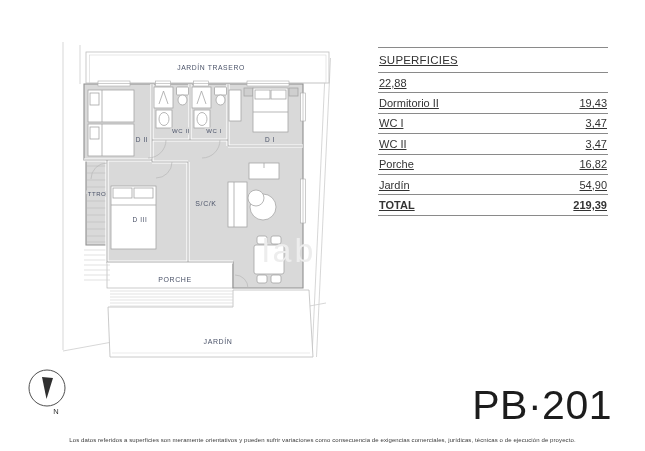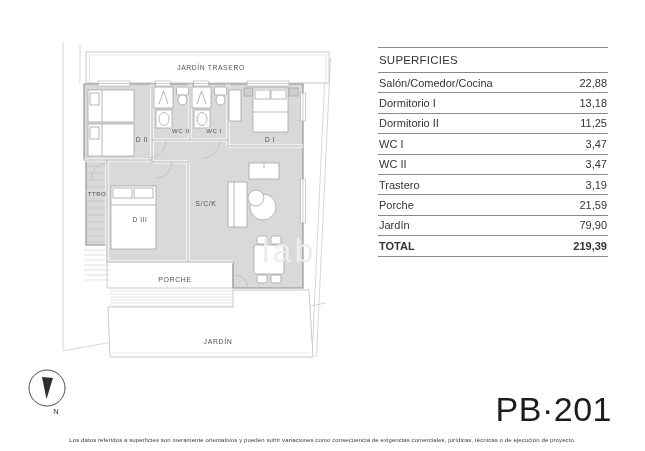--- a/index.html
+++ b/index.html
@@ -3,38 +3,37 @@
 <meta charset="utf-8">
 <style>
   html,body{margin:0;padding:0;background:#ffffff;}
   .sheet{
     position:relative;width:645px;height:451px;background:#ffffff;
     font-family:"Liberation Sans",sans-serif;overflow:hidden;
   }
   .plan-svg{position:absolute;left:0;top:0;}
   
   .surfaces{
-    position:absolute;left:378px;top:47px;width:230px;color:#333333;
+    position:absolute;left:378px;top:47px;width:230px;color:#333333;text-decoration:underline;
   }
   .t-title{
     height:24px;line-height:25px;border-top:1px solid #8a8a8a;border-bottom:1px solid #8a8a8a;
     font-size:11.5px;padding:0 1px;letter-spacing:.2px;
   }
   .t-row{
     display:flex;justify-content:space-between;align-items:center;
     height:19.4px;border-bottom:1px solid #8a8a8a;font-size:11px;padding:0 1px;
   }
   .t-row .t-label{white-space:nowrap;}
   .t-row .t-value{white-space:nowrap;}
   .t-row.total{font-weight:bold;}
   
   .plan-code{
-    position:absolute;right:33px;top:382px;font-size:34px;color:#1c1c1c;
+    position:absolute;right:33px;top:382px;font-size:41px;color:#1c1c1c;
     letter-spacing:.5px;
-    margin-top:8px;
   }
   
   .disclaimer{
     position:absolute;left:0;right:0;top:437px;text-align:center;
     font-size:6px;color:#3a3a3a;letter-spacing:.1px;
   }
   
   .room-label{
     font-family:"Liberation Sans",sans-serif;
     letter-spacing:.6px;
@@ -212,50 +211,41 @@
       <circle cx="47" cy="388" r="18" fill="none" stroke="#4f4f4f" stroke-width="1"></circle>
       <polygon points="42,377 53,378 46.5,399" fill="#2f2f2f"></polygon>
       <text x="56" y="414" font-size="7.5" fill="#333333" text-anchor="middle" font-family="Liberation Sans, sans-serif">N</text>
     </g>
   </svg>
 
   <div class="surfaces">
     <div class="t-title">SUPERFICIES</div>
 
     <div class="t-row">
-      <span class="t-label">Salón/Comedor/Cocina</span>
       <span class="t-value">22,88</span>
     </div>
     <div class="t-row">
-      <span class="t-label">Dormitorio I</span>
-      <span class="t-value">13,18</span>
-    </div>
-    <div class="t-row">
       <span class="t-label">Dormitorio II</span>
-      <span class="t-value">11,25</span>
+      <span class="t-value">19,43</span>
     </div>
     <div class="t-row">
       <span class="t-label">WC I</span>
       <span class="t-value">3,47</span>
     </div>
     <div class="t-row">
       <span class="t-label">WC II</span>
       <span class="t-value">3,47</span>
     </div>
     <div class="t-row">
-      <span class="t-label">Trastero</span>
-      <span class="t-value">3,19</span>
-    </div>
-    <div class="t-row">
       <span class="t-label">Porche</span>
-      <span class="t-value">21,59</span>
+      <span class="t-value">16,82</span>
     </div>
     <div class="t-row">
       <span class="t-label">Jardín</span>
-      <span class="t-value">79,90</span>
+      <span class="t-value">54,90</span>
     </div>
     <div class="t-row total">
       <span class="t-label">TOTAL</span>
       <span class="t-value">219,39</span>
     </div>
   </div>
 
   <div class="plan-code">PB·201</div>
 
   <div class="disclaimer">Los datos referidos a superficies son meramente orientativos y pueden sufrir variaciones como consecuencia de exigencias comerciales, jurídicas, técnicas o de ejecución de proyecto.</div>

